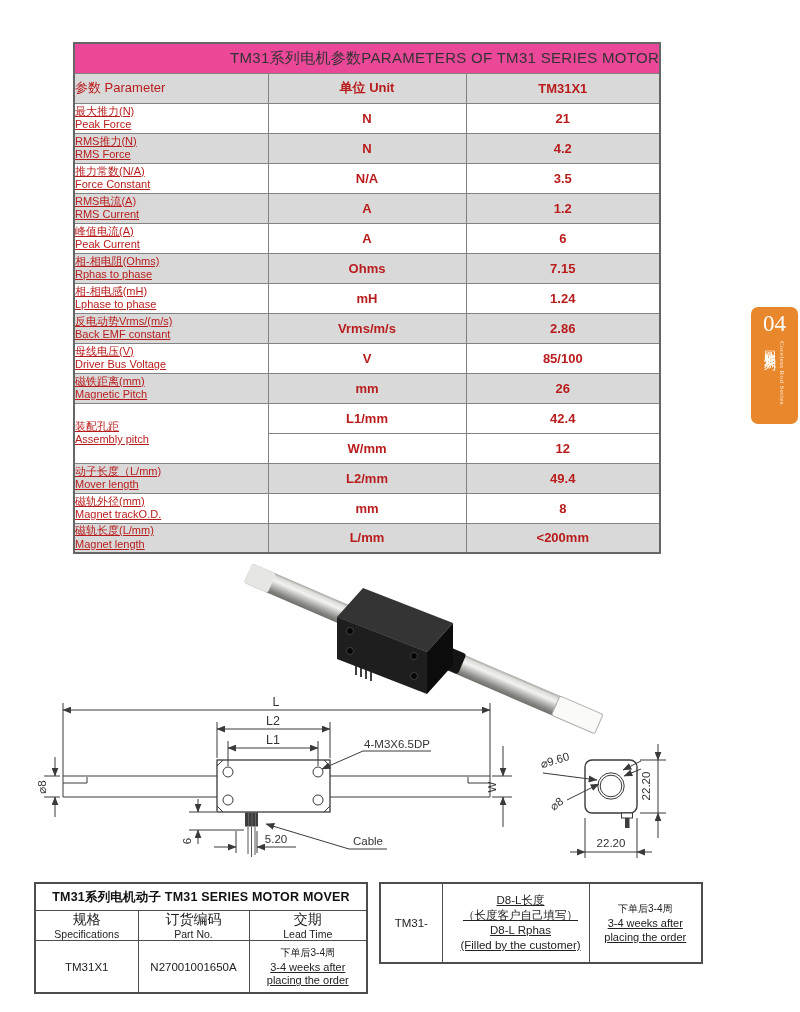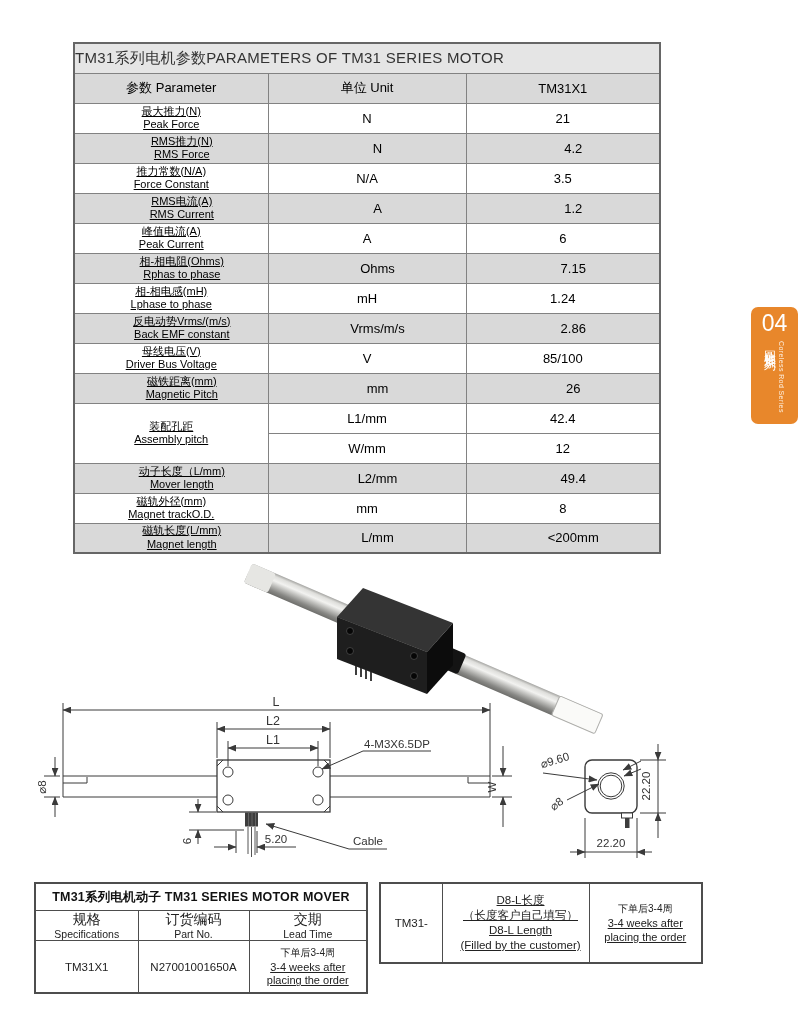--- a/index.html
+++ b/index.html
@@ -2,29 +2,29 @@
 <html><head>
 <meta charset="utf-8">
 <style>
   html,body{margin:0;padding:0;}
   body{width:800px;height:1012px;background:#ffffff;font-family:"Liberation Sans",sans-serif;}
   .page{position:relative;width:800px;height:1012px;background:#fff;overflow:hidden;}
 
   
   .spec-wrap{position:absolute;left:73px;top:42px;}
   table.spec{border-collapse:collapse;width:586px;table-layout:fixed;border:2px solid #666;}
-  table.spec td{border:1px solid #828282;color:#000000;padding:0;text-align:center;}
+  table.spec td{border:1px solid #828282;color:#b91c1c;padding:0;}
   table.spec tr{height:30px;}
   tr.title-row{height:44px;}
-  tr.title-row td{font-size:15px;text-align:left;letter-spacing:.3px;background:#e5e5e5;color:#333;}
+  tr.title-row td{font-size:15px;text-align:right;letter-spacing:.3px;background:#ec4899;color:#333;}
   tr.head-row{height:26px;}
   tr.head-row td{font-size:13px;background:#d9d9d9;}
   td.c1{padding-left:34px;text-align:left;font-size:11px;line-height:1.22;}
-  td.cc{text-align:center;font-size:13px;}
-  tr.g td{background:#d9d9d9;padding-left:21px;}
+  td.cc{text-align:center;font-size:13px;font-weight:bold;}
+  tr.g td{background:#d9d9d9;}
   .zh-line,.en-line{display:block;text-decoration:underline;}
 
   
   .btable{position:absolute;border-collapse:collapse;table-layout:fixed;}
   .btable td{border:1px solid #4d4d4d;color:#222;text-align:center;padding:0;}
   .btable{border:2px solid #4d4d4d;}
   .btitle td{font-size:12.5px;font-weight:bold;color:#111;height:26px;letter-spacing:.2px;}
   .bhead td{font-size:10.5px;line-height:1.2;height:28px;}
   .bhead .zh{font-size:14px;display:block;}
   .bdata td{font-size:11.5px;}
@@ -333,33 +333,33 @@
         <col style="width:62px">
         <col style="width:147px">
         <col style="width:113px">
       </colgroup>
     <tbody>
     <tr class="bdata" style="height:80px;">
       <td>TM31-</td>
       <td class="desc-cell">
         <span class="zh-line">D8-L长度</span>
         <span class="zh-line">（长度客户自己填写）</span>
-        <span class="zh-line">D8-L Length</span>
+        <span class="zh-line">D8-L Rphas</span>
         <span class="zh-line">(Filled by the customer)</span>
       </td>
       <td>
         <span class="lead-zh">下单后3-4周</span>
         <span class="lead-en">3-4 weeks after</span>
         <span class="lead-en">placing the order</span>
       </td>
     </tr>
   </tbody>
     </table>
 
-  <div class="side-tab" style="background: rgb(232, 135, 43);">
+  <div class="side-tab" style="background: rgb(232, 135, 43); font-family: Liberation Serif, serif;">
     <div class="tab-num">04</div>
     <div class="tab-texts">
       <div class="tab-zh">圆柱形系列</div>
       <div class="tab-en">Coreless Rod Series</div>
     </div>
   </div>
 
 </div>
 
 </body></html>

